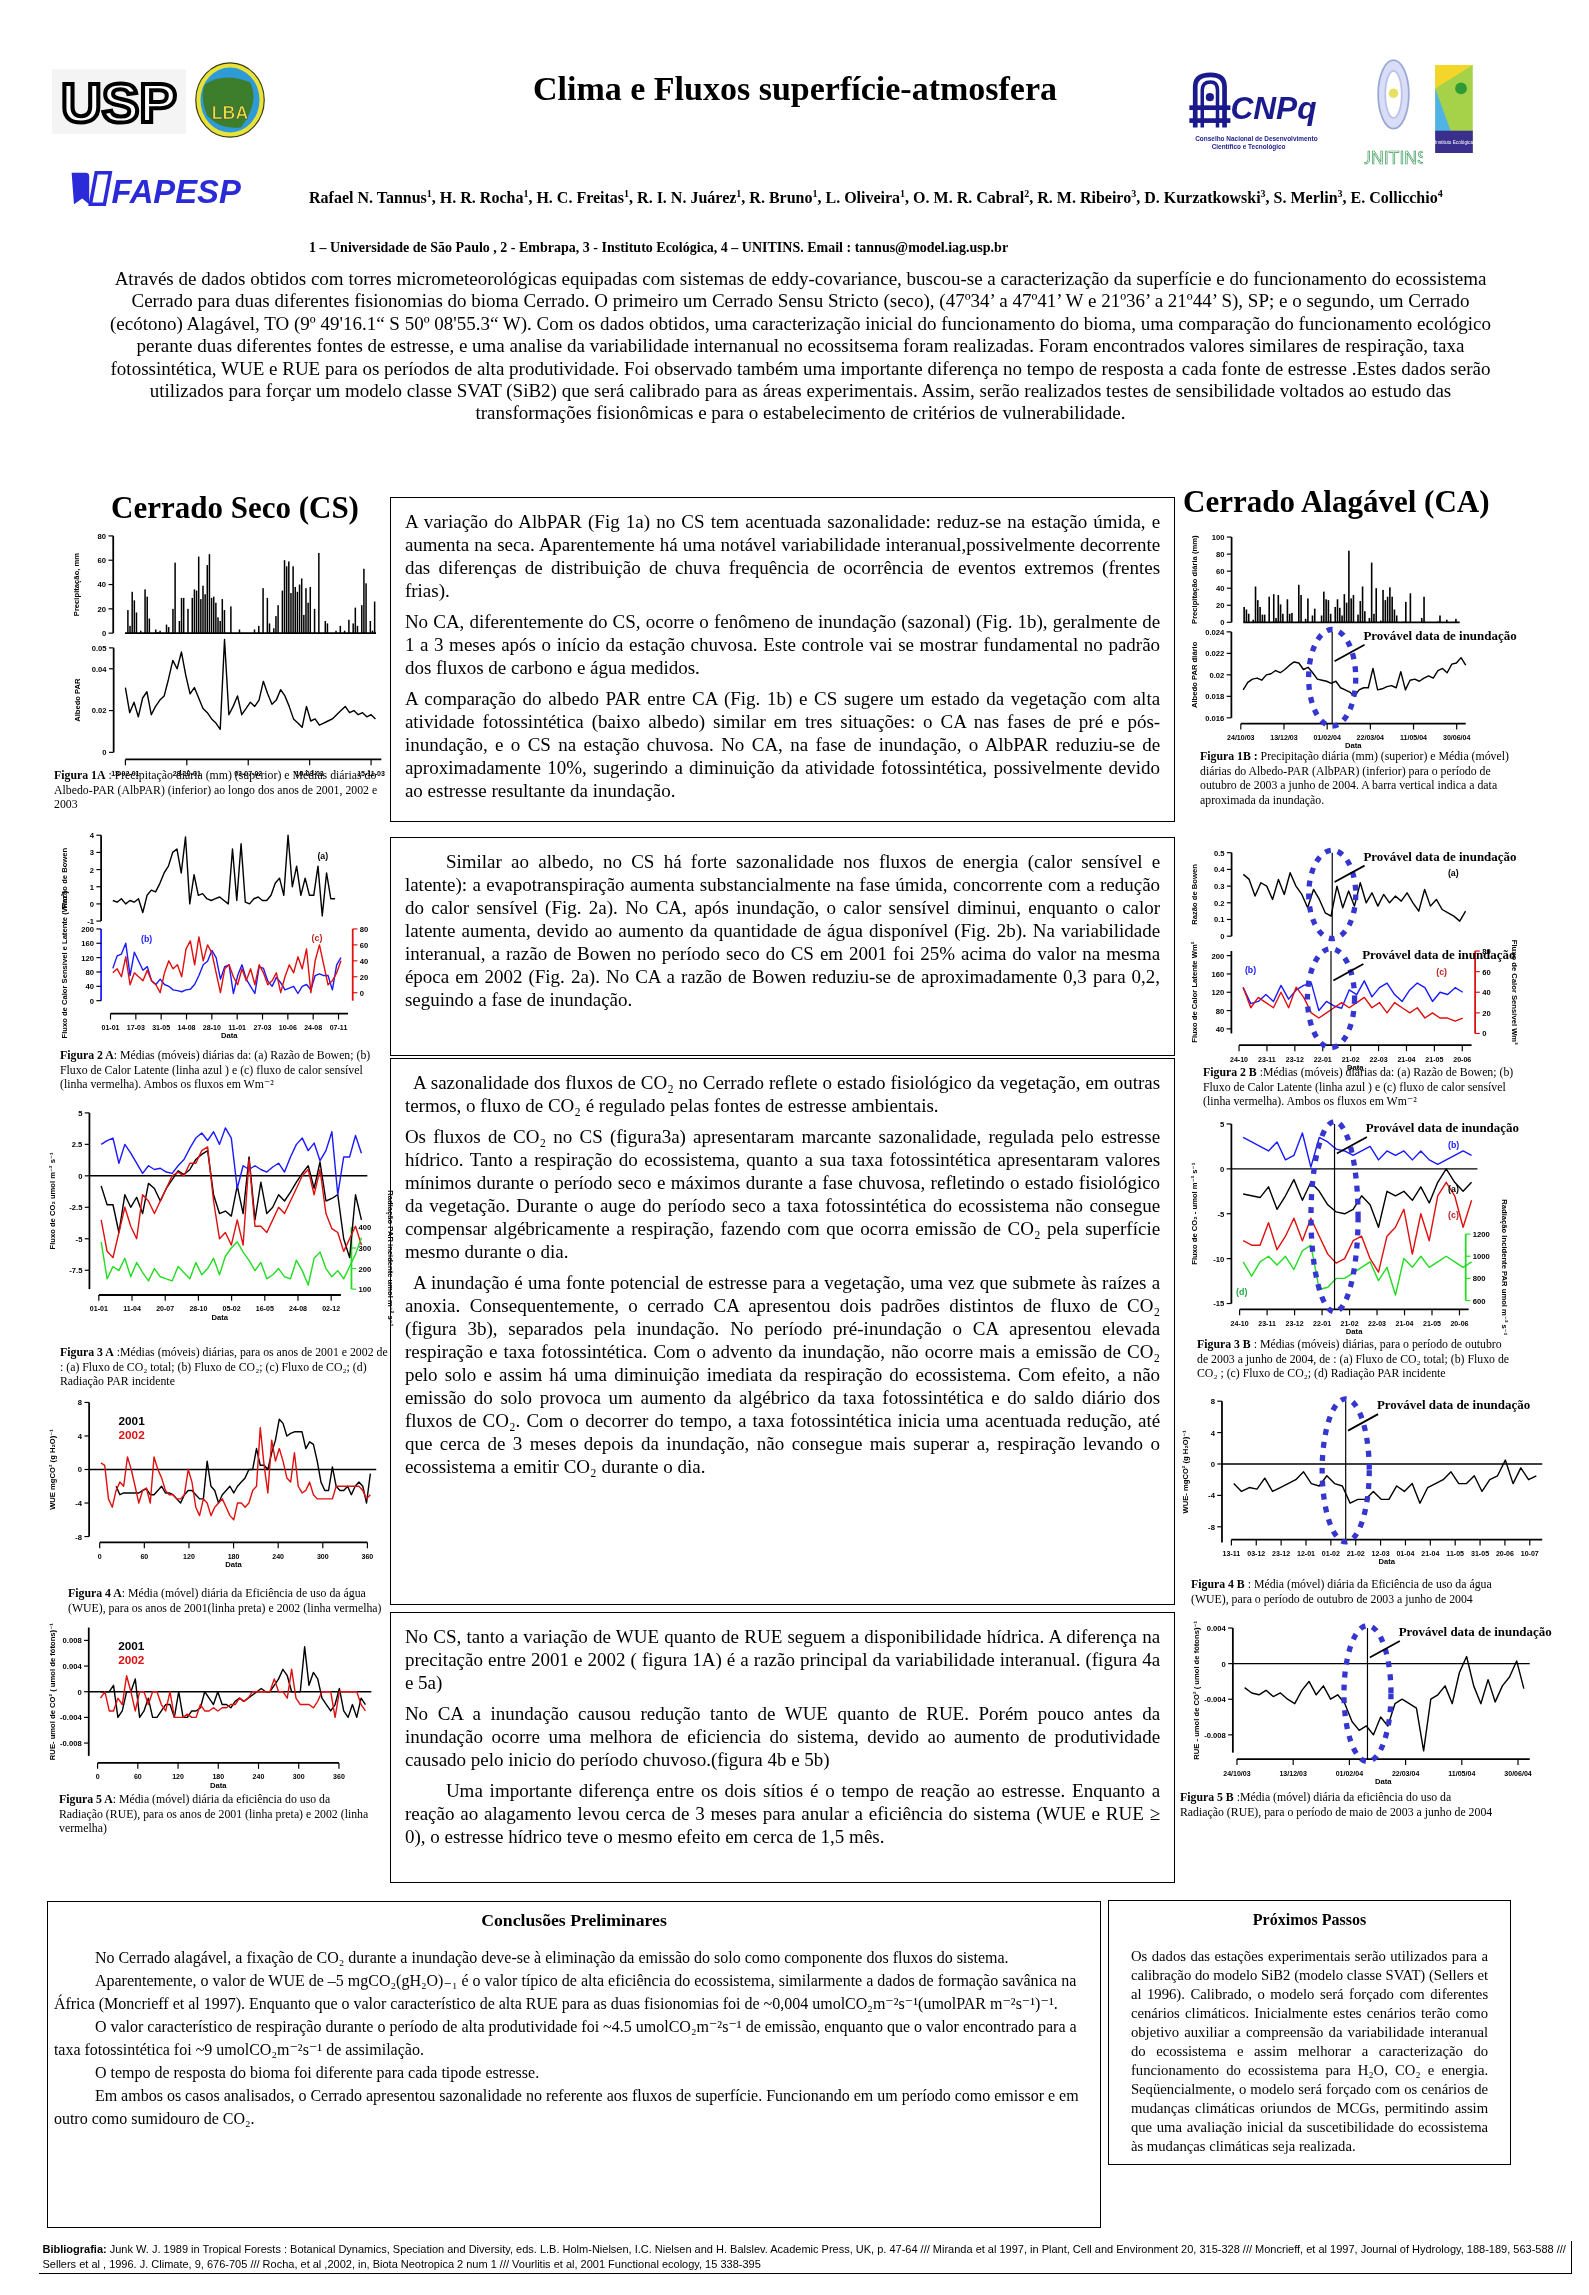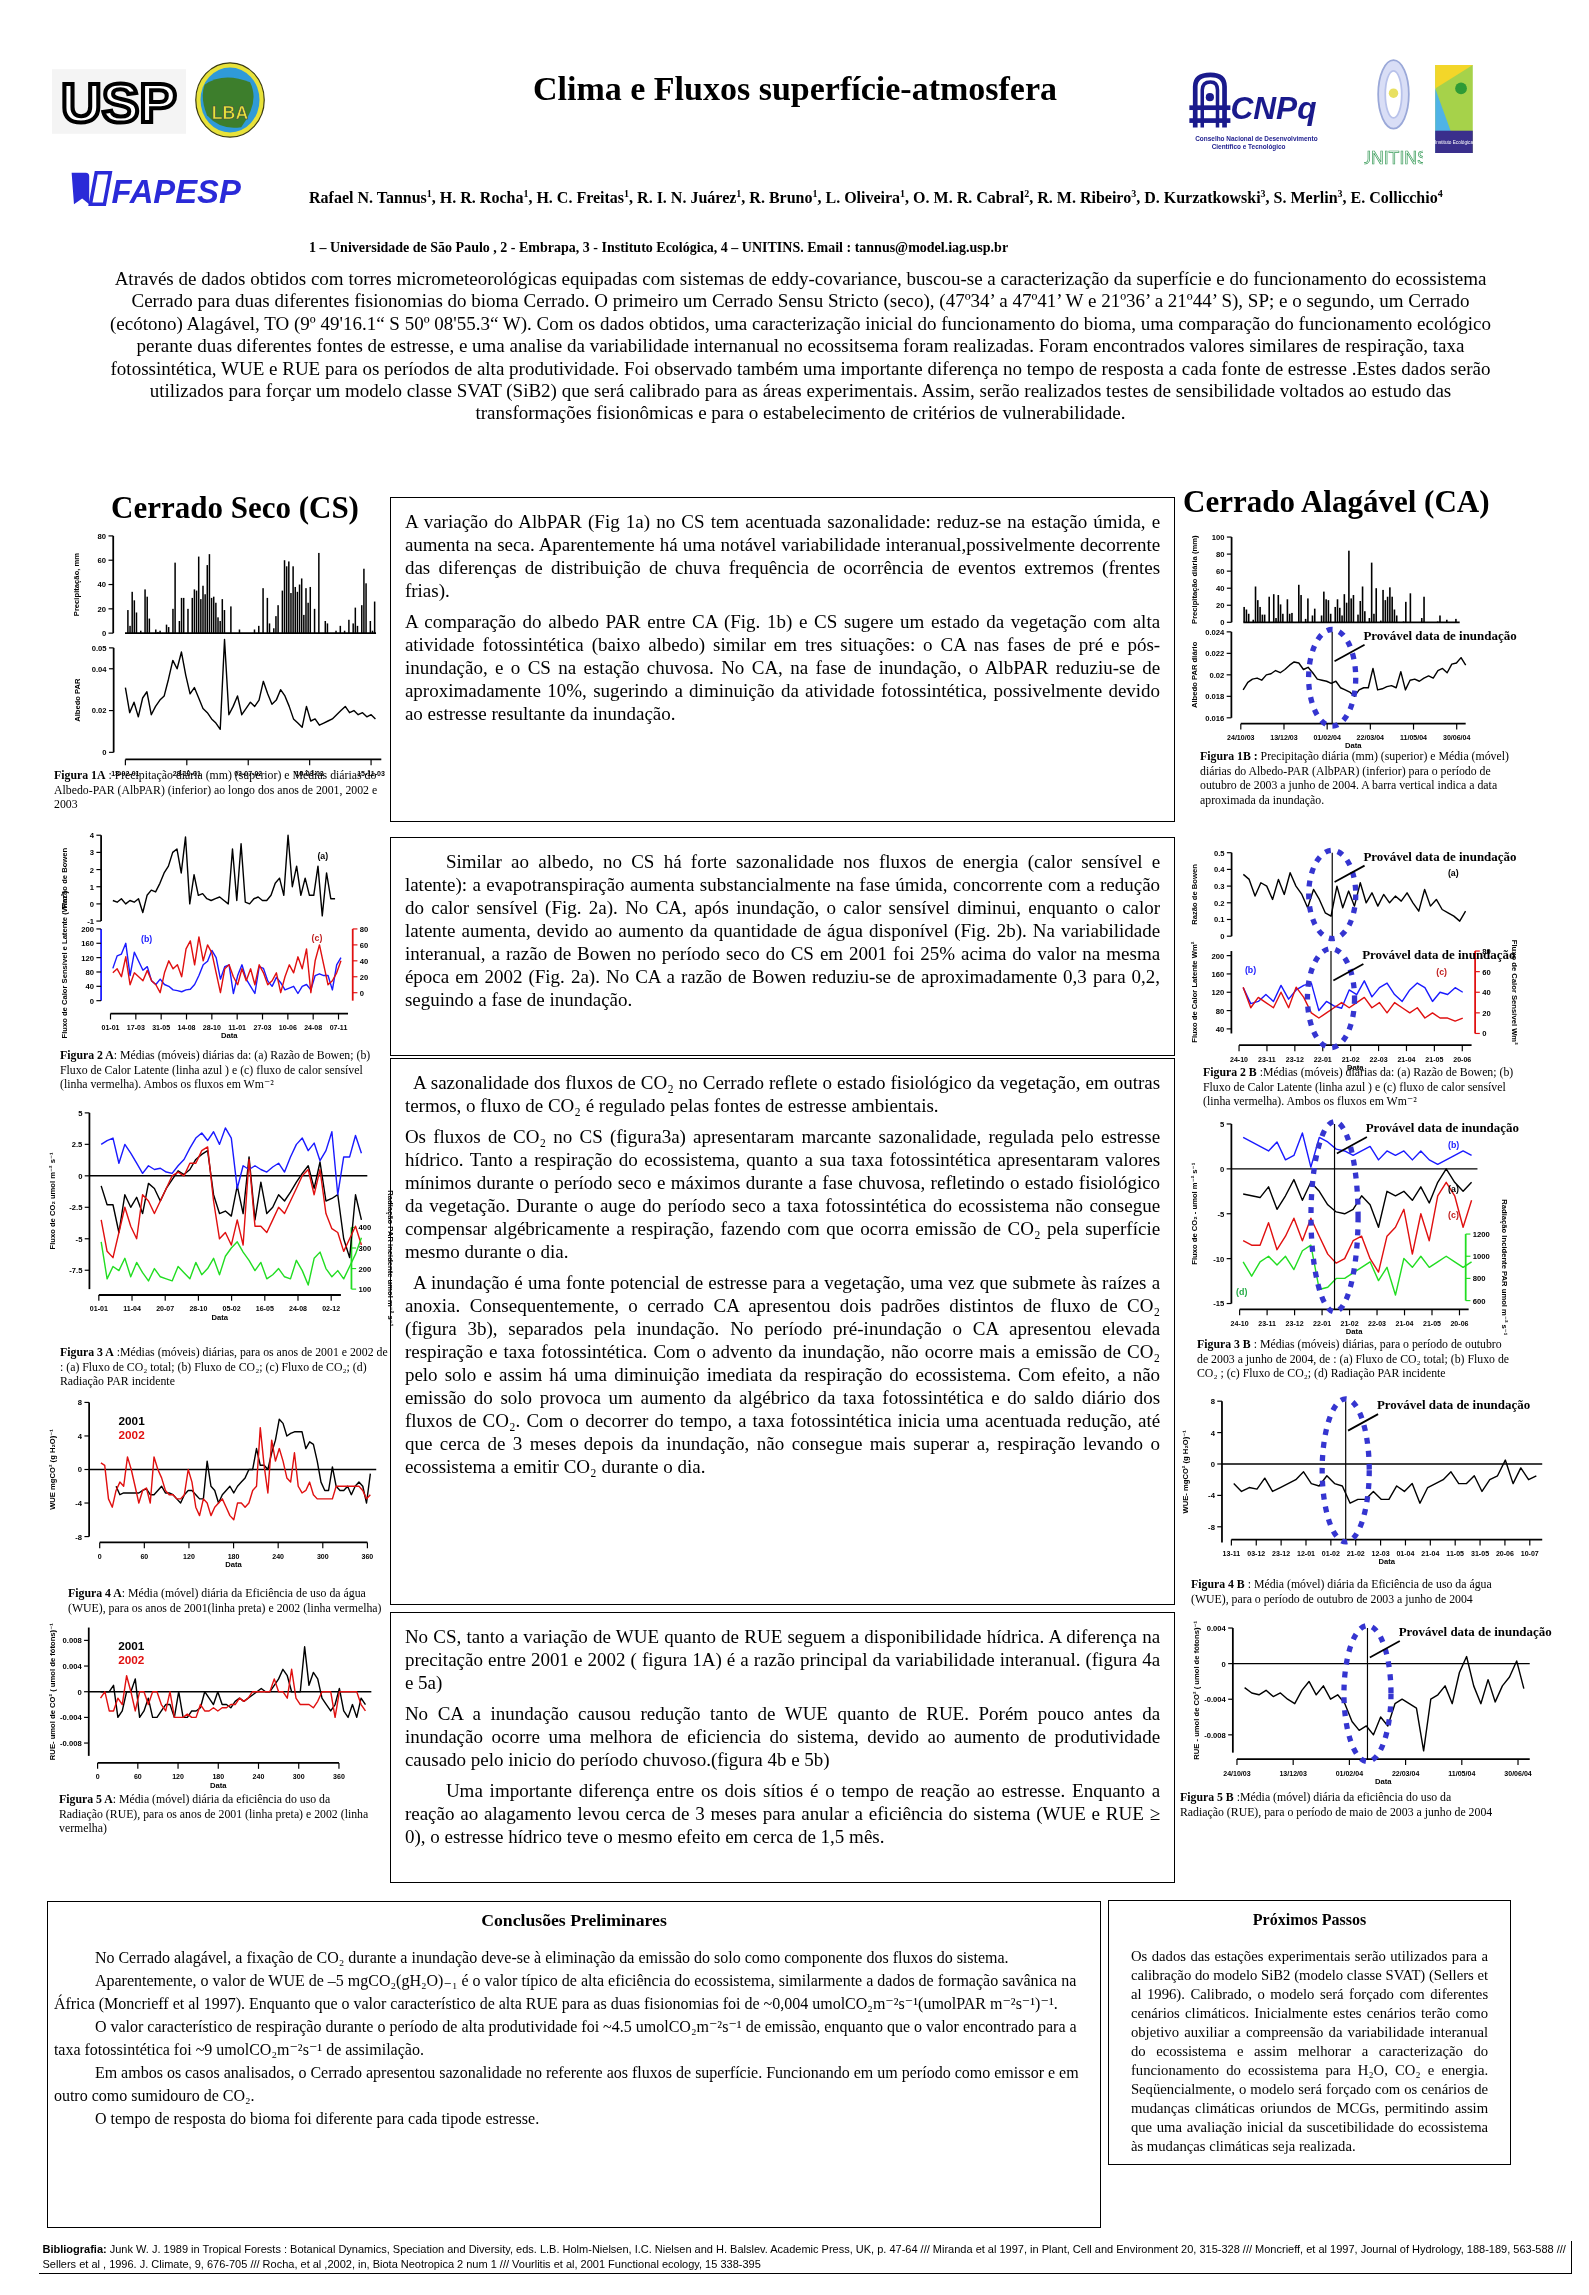--- a/index.html
+++ b/index.html
@@ -90,20 +90,21 @@
 
 <div class="abs authors" id="authors"><span>Rafael N. Tannus<sup>1</sup></span>, <span>H. R. Rocha<sup>1</sup></span>, <span>H. C. Freitas<sup>1</sup></span>, <span>R. I. N. Juárez<sup>1</sup></span>, <span>R. Bruno<sup>1</sup></span>, <span>L. Oliveira<sup>1</sup></span>, <span>O. M. R. Cabral<sup>2</sup></span>, <span>R. M. Ribeiro<sup>3</sup></span>, <span>D. Kurzatkowski<sup>3</sup></span>, <span>S. Merlin<sup>3</sup></span>, <span>E. Collicchio<sup>4</sup></span></div>
 <div class="abs affil">1 – Universidade de São Paulo , 2 - Embrapa, 3 - Instituto Ecológica, 4 – UNITINS. Email : tannus@model.iag.usp.br</div>
 <div class="abs abstract">Através de dados obtidos com torres micrometeorológicas equipadas com sistemas de eddy-covariance, buscou-se a caracterização da superfície e do funcionamento do ecossistema Cerrado para duas diferentes fisionomias do bioma Cerrado. O primeiro um Cerrado Sensu Stricto (seco), (47º34’ a 47º41’ W e 21º36’ a 21º44’ S), SP; e o segundo, um Cerrado (ecótono) Alagável, TO (9º 49'16.1“ S 50º 08'55.3“ W). Com os dados obtidos, uma caracterização inicial do funcionamento do bioma, uma comparação do funcionamento ecológico perante duas diferentes fontes de estresse, e uma analise da variabilidade internanual no ecossitsema foram realizadas. Foram encontrados valores similares de respiração, taxa fotossintética, WUE e RUE para os períodos de alta produtividade. Foi observado também uma importante diferença no tempo de resposta a cada fonte de estresse .Estes dados serão utilizados para forçar um modelo classe SVAT (SiB2) que será calibrado para as áreas experimentais. Assim, serão realizados testes de sensibilidade voltados ao estudo das transformações fisionômicas e para o estabelecimento de critérios de vulnerabilidade.</div>
 
 <div class="abs secTitle" style="left:111px;top:490px;">Cerrado Seco (CS)</div>
 <div class="abs secTitle" style="left:1183px;top:484px;">Cerrado Alagável (CA)</div>
 
 <div class="abs box" style="left:390px;top:497px;width:785px;height:325px;">
   <p>A variação do AlbPAR (Fig 1a) no CS tem acentuada sazonalidade: reduz-se na estação úmida, e aumenta na seca. Aparentemente há uma notável variabilidade interanual,possivelmente decorrente das diferenças de distribuição de chuva frequência de ocorrência de eventos extremos (frentes frias).</p>
+  <p>No CA, diferentemente do CS, ocorre o fenômeno de inundação (sazonal) (Fig. 1b), geralmente de 1 a 3 meses após o início da estação chuvosa. Este controle vai se mostrar fundamental no padrão dos fluxos de carbono e água medidos.</p>
   <p>A comparação do albedo PAR entre CA (Fig. 1b) e CS sugere um estado da vegetação com alta atividade fotossintética (baixo albedo) similar em tres situações: o CA nas fases de pré e pós-inundação, e o CS na estação chuvosa. No CA, na fase de inundação, o AlbPAR reduziu-se de aproximadamente 10%, sugerindo a diminuição da atividade fotossintética, possivelmente devido ao estresse resultante da inundação.</p>
 </div>
 <div class="abs box" style="left:390px;top:837px;width:785px;height:219px;">
   <p style="text-indent:41px;">Similar ao albedo, no CS há forte sazonalidade nos fluxos de energia (calor sensível e latente): a evapotranspiração aumenta substancialmente na fase úmida, concorrente com a redução do calor sensível (Fig. 2a). No CA, após inundação, o calor sensível diminui, enquanto o calor latente aumenta, devido ao aumento da quantidade de água disponível (Fig. 2b). Na variabilidade interanual, a razão de Bowen no período seco do CS em 2001 foi 25% acima do valor na mesma época em 2002 (Fig. 2a). No CA a razão de Bowen reduziu-se de aproximadamente 0,3 para 0,2, seguindo a fase de inundação.</p>
 </div>
 <div class="abs box" style="left:390px;top:1058px;width:785px;height:547px;">
   <p style="text-indent:8.2px;">A sazonalidade dos fluxos de CO₂ no Cerrado reflete o estado fisiológico da vegetação, em outras termos, o fluxo de CO₂ é regulado pelas fontes de estresse ambientais.</p>
   <p>Os fluxos de CO₂ no CS (figura3a) apresentaram marcante sazonalidade, regulada pelo estresse hídrico. Tanto a respiração do ecossistema, quanto a sua taxa fotossintética  apresentaram valores mínimos durante o período seco e máximos durante a fase chuvosa, refletindo o estado fisiológico da vegetação. Durante o auge do período seco a taxa fotossintética do ecossistema não consegue compensar algébricamente a respiração, fazendo com que ocorra emissão de CO₂ pela superfície mesmo durante o dia.</p>
   <p style="text-indent:8.2px;">A inundação é uma fonte potencial de estresse para a vegetação, uma vez que submete às raízes a anoxia. Consequentemente, o cerrado CA apresentou dois padrões distintos de fluxo de CO₂ (figura 3b), separados pela inundação. No período pré-inundação o CA apresentou elevada respiração e taxa fotossintética. Com o advento da inundação, não ocorre mais a emissão de CO₂ pelo solo e assim há uma diminuição imediata da respiração do ecossistema. Com efeito, a não emissão do solo provoca um aumento da algébrico da taxa fotossintética e do saldo diário dos fluxos de CO₂. Com o decorrer do tempo, a taxa fotossintética inicia uma acentuada redução, até que cerca de 3 meses depois da inundação, não consegue mais superar a, respiração levando o ecossistema a emitir CO₂ durante o dia.</p>
 </div>
@@ -803,22 +804,22 @@
 </div>
 <div class="abs caption" style="left:1180px;top:1790px;width:318px;">
   <b>Figura 5 B</b><span> :Média (móvel) diária da eficiência do uso da Radiação (RUE), para o período de maio de 2003 a junho de 2004</span>
 </div>
 
 <div class="abs box concl" style="height:327px;">
   <div class="hd">Conclusões Preliminares</div>
   <p>No Cerrado alagável, a fixação de CO₂ durante a inundação deve-se à eliminação da emissão do solo como componente dos fluxos do sistema.</p>
   <p>Aparentemente, o valor de WUE de –5 mgCO₂(gH₂O)₋₁ é o valor típico de alta eficiência do ecossistema, similarmente a dados de formação savânica na África (Moncrieff et al 1997). Enquanto que o valor característico de alta RUE  para as duas fisionomias foi de ~0,004 umolCO₂m⁻²s⁻¹(umolPAR m⁻²s⁻¹)⁻¹.</p>
   <p>O valor característico de respiração durante o período de alta produtividade foi ~4.5 umolCO₂m⁻²s⁻¹ de emissão, enquanto que o valor  encontrado para a taxa fotossintética foi ~9 umolCO₂m⁻²s⁻¹ de assimilação.</p>
+  <p>O tempo de resposta do bioma foi diferente para cada tipode estresse.</p>
   <p>Em ambos os casos analisados, o Cerrado apresentou sazonalidade no referente aos fluxos de superfície. Funcionando em um período como emissor e em outro como sumidouro de CO₂.</p>
-  <p>O tempo de resposta do bioma foi diferente para cada tipode estresse.</p>
 </div>
 
 <div class="abs box next">
   <div class="hd">Próximos Passos</div>
   <p>Os dados das estações experimentais serão utilizados para a calibração do modelo SiB2 (modelo classe SVAT) (Sellers et al 1996). Calibrado, o modelo será forçado com diferentes cenários climáticos. Inicialmente estes cenários terão como objetivo auxiliar a compreensão da variabilidade interanual do ecossistema e assim melhorar a caracterização do funcionamento do ecossistema para H₂O, CO₂ e energia. Seqüencialmente, o modelo será forçado com os cenários de mudanças climáticas oriundos de MCGs, permitindo assim que uma avaliação inicial da suscetibilidade do ecossistema às mudanças climáticas seja realizada.</p>
 </div>
 
 <div class="abs biblio">
   <b>Bibliografia:</b>
   <span>Junk W. J. 1989 in Tropical Forests : Botanical Dynamics, Speciation and Diversity, eds. L.B. Holm-Nielsen, I.C. Nielsen and H. Balslev. Academic Press, UK, p. 47-64 /// Miranda et al 1997, in Plant, Cell and Environment 20, 315-328 ///  Moncrieff, et al  1997, Journal of Hydrology, 188-189, 563-588 /// Sellers et al , 1996. J. Climate, 9, 676-705 ///  Rocha, et al ,2002, in, Biota Neotropica 2 num 1 /// Vourlitis et al, 2001 Functional ecology, 15 338-395</span>

